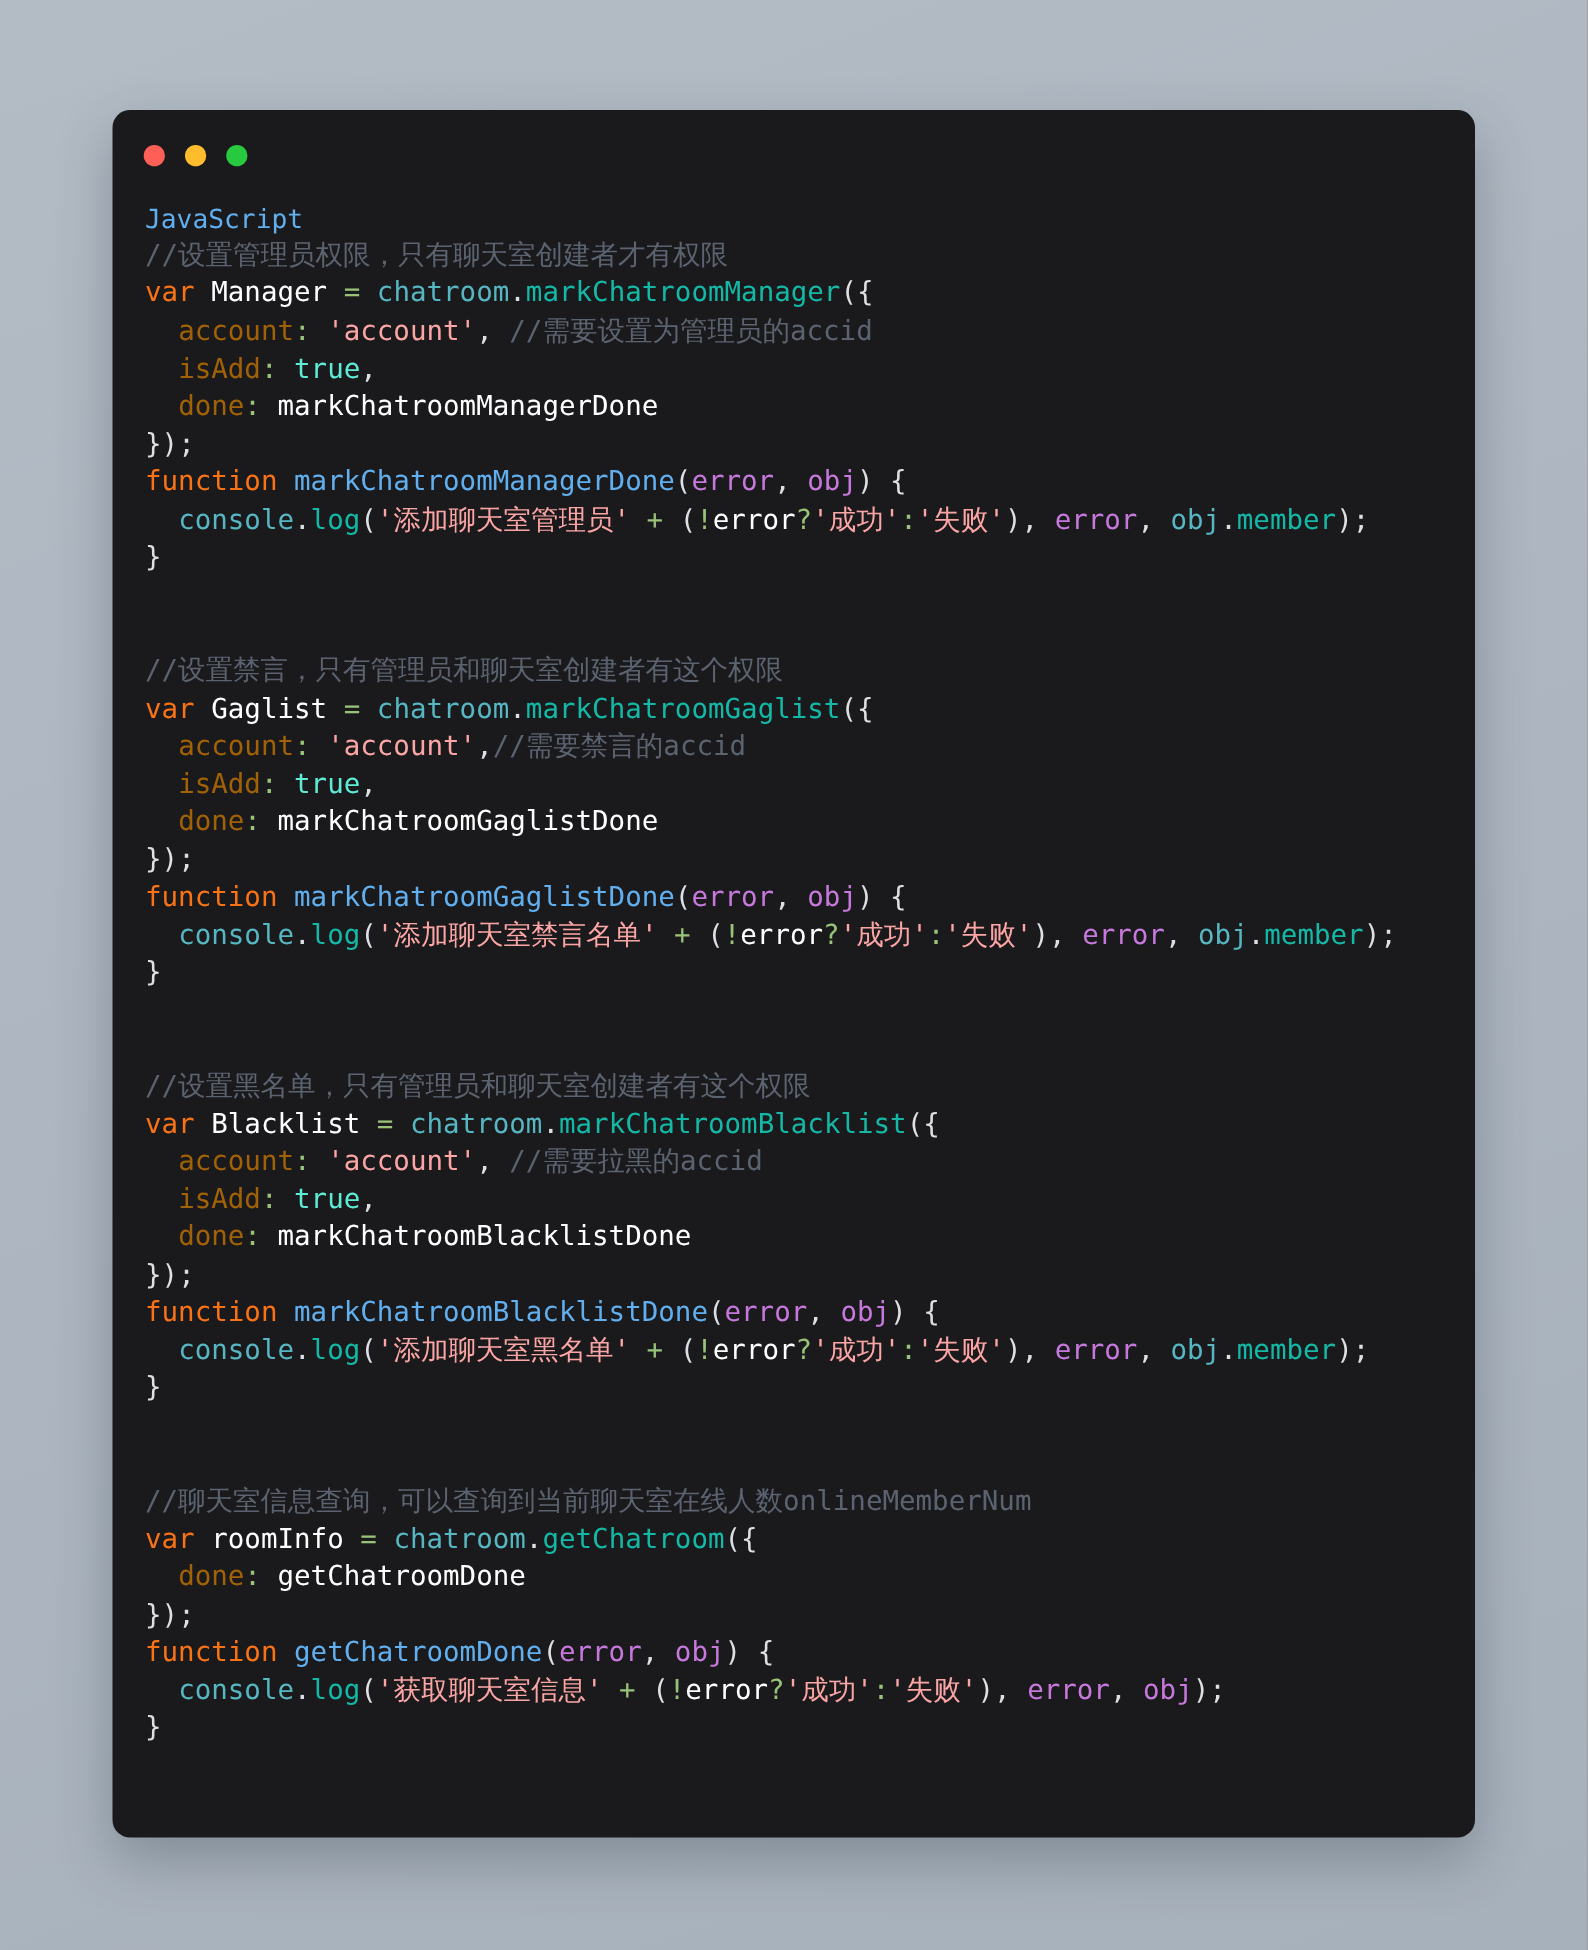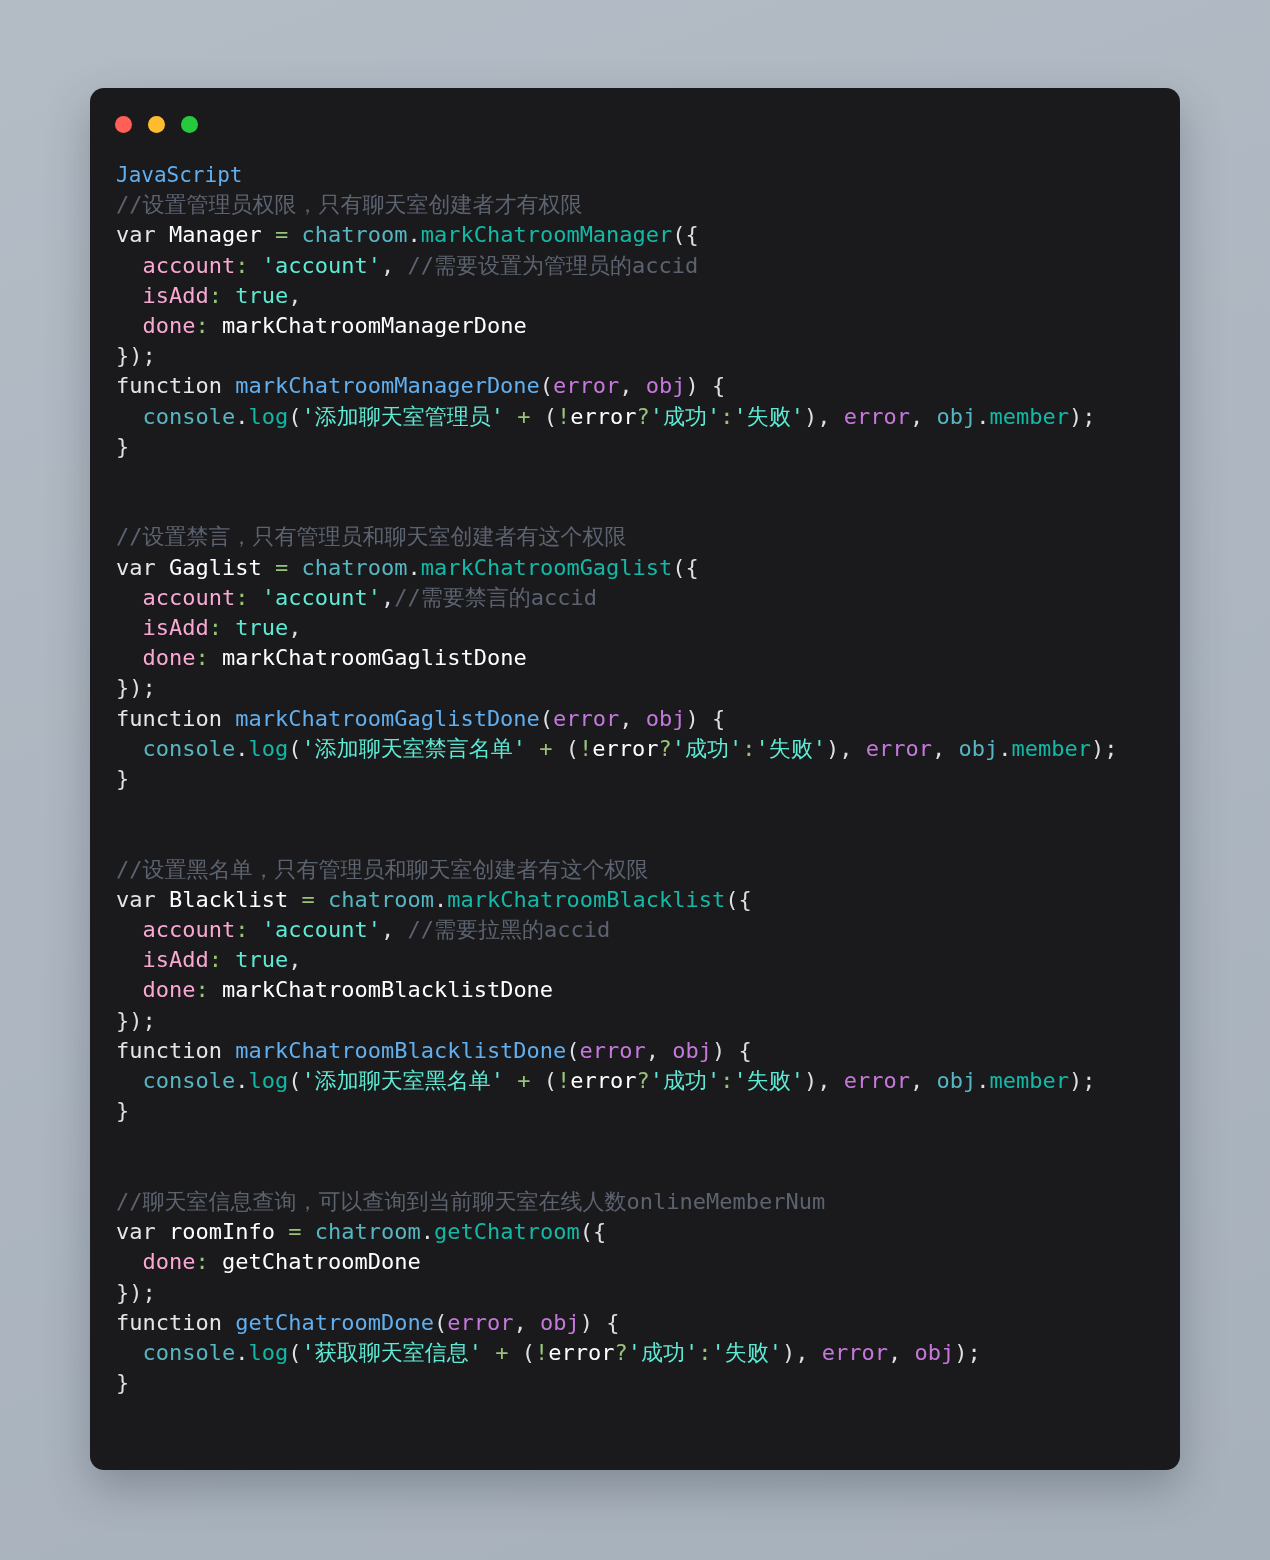--- a/index.html
+++ b/index.html
@@ -83,27 +83,27 @@
     color: #dcdfe4;
     white-space: pre;
     letter-spacing: 0px;
     tab-size: 2;
   }
 
   .ln { display: block; min-height: 30.2px; }
 
   
   .t-com  { color: #5c6370; }
-  .t-kw   { color: #e5e5e5; }
+  .t-kw   { color: #f97316; }
   .t-var  { color: #ffffff; }
   .t-fn   { color: #61afef; }
   .t-obj  { color: #56b6c2; text-align: center; }
-  .t-prop { color: #f9a8d4; }
+  .t-prop { color: #a16207; }
   .t-meth { color: #14b8a6; }
-  .t-str  { color: #5eead4; margin-top: 32px; }
+  .t-str  { color: #fca5a5; margin-top: 32px; }
   .t-bool { color: #5eead4; }
   .t-op   { color: #98c379; }
   .t-punc { color: #dcdfe4; }
   .t-param{ color: #c678dd; }
 </style>
 </head>
 <body>
 
 <div id="app">
 

